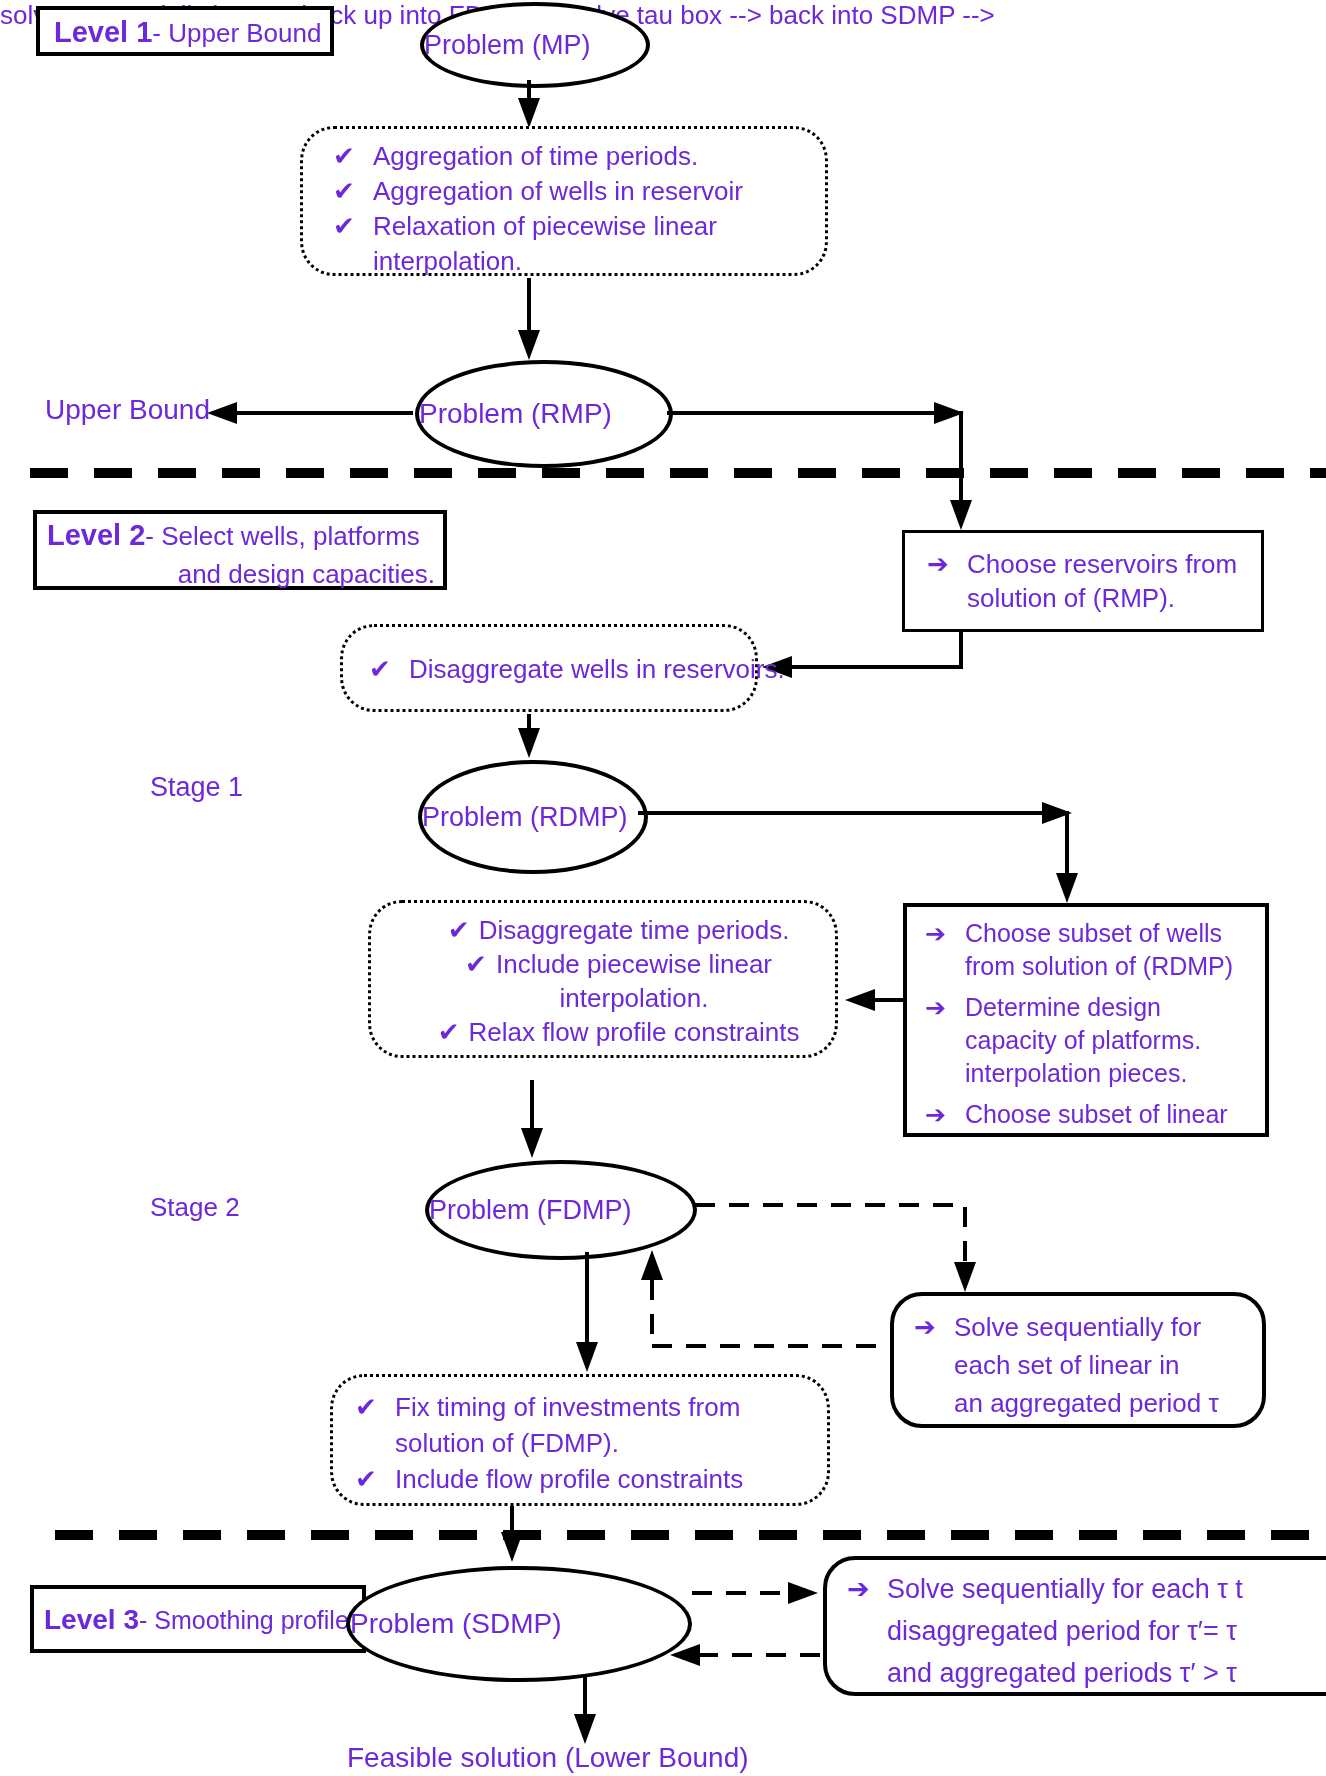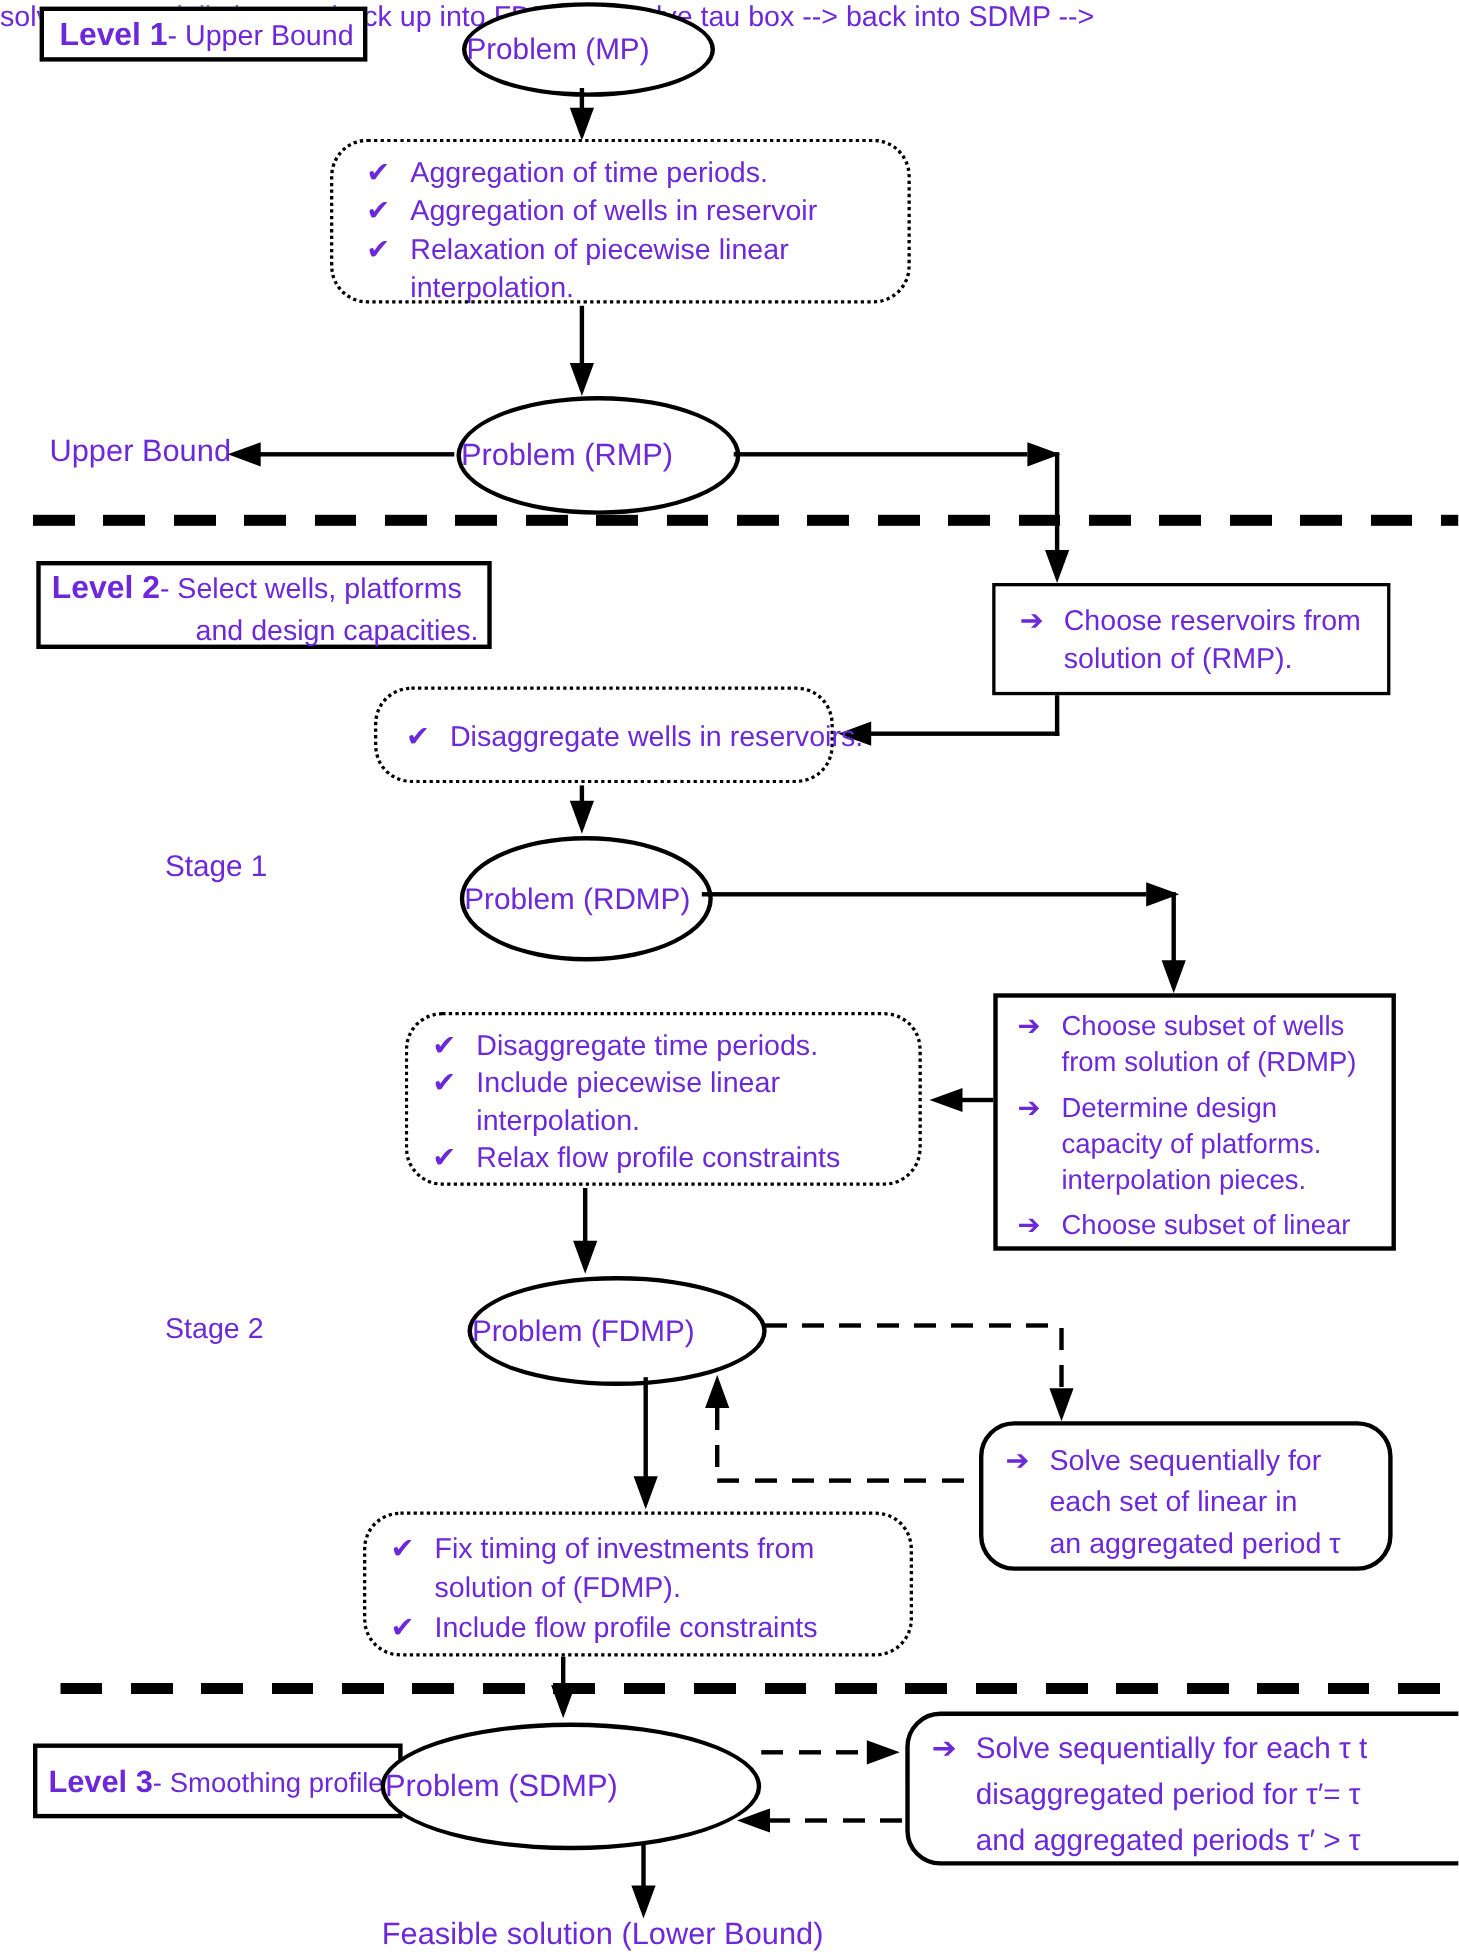--- a/index.html
+++ b/index.html
@@ -121,21 +121,21 @@
     <div class="ln" style="margin-top:8px;"><span class="blt">➔</span><span>Determine design</span></div>
     <div class="ln"><span class="blt"></span><span>capacity of platforms.</span></div>
     <div class="ln"><span class="blt"></span><span>interpolation pieces.</span></div>
     <div class="ln" style="margin-top:8px;"><span class="blt">➔</span><span>Choose subset  of linear</span></div>
   </div>
 
   
   <div class="hline" style="left:872px;top:998px;width:31px;"></div>
   <div class="ah ah-l" style="left:845px;top:989px;"></div>
 
-  <div class="abs dotbox" style="left:368px;top:920px;width:470px;height:158px;padding:10px 0 0 22px;line-height:34px;">
+  <div class="abs dotbox" style="left:368px;top:900px;width:470px;height:158px;padding:10px 0 0 22px;line-height:34px;text-align:center;">
     <div class="ln"><span class="blt">✔</span><span>Disaggregate time periods.</span></div>
     <div class="ln"><span class="blt">✔</span><span>Include piecewise linear</span></div>
     <div class="ln"><span class="blt"></span><span>interpolation.</span></div>
     <div class="ln"><span class="blt">✔</span><span>Relax flow profile constraints</span></div>
   </div>
 
   
   <div class="vline" style="left:530px;top:1080px;height:50px;"></div>
   <div class="ah ah-d" style="left:521px;top:1128px;"></div>
 

